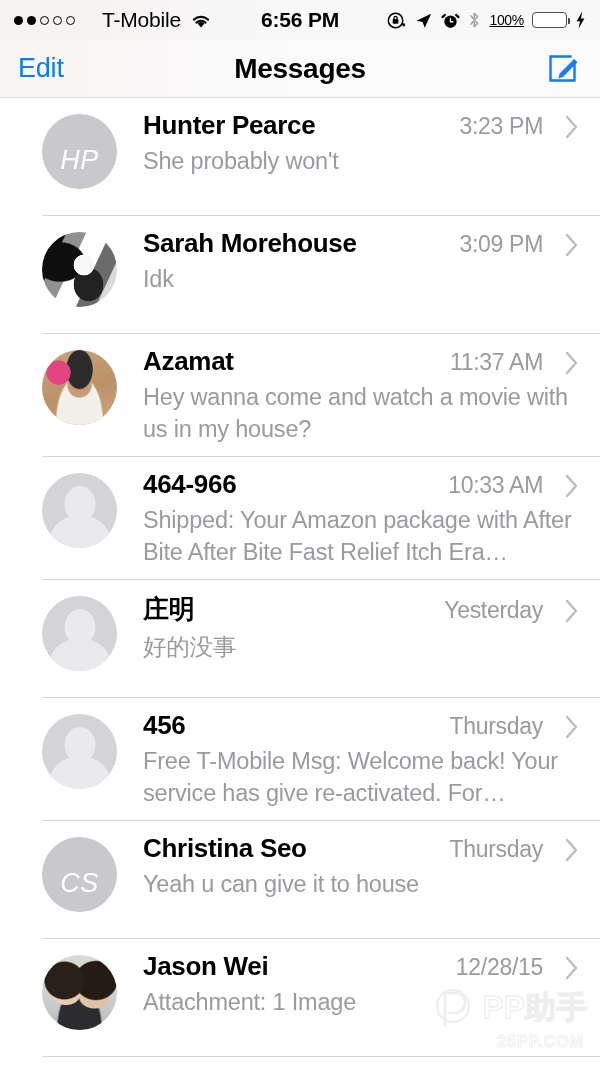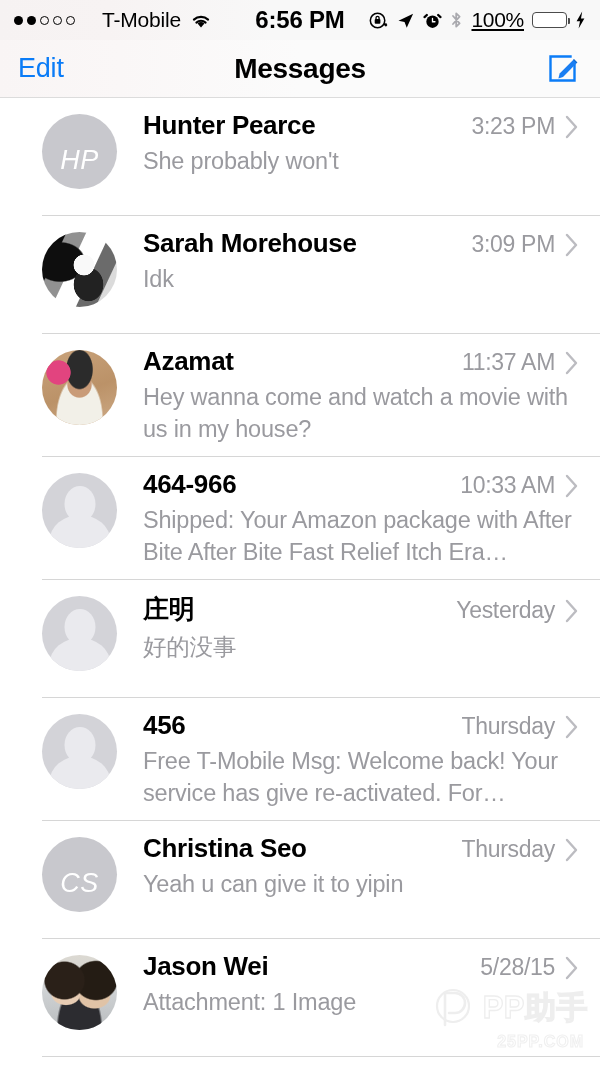--- a/index.html
+++ b/index.html
@@ -26,26 +26,26 @@
   .dot.filled{ background:#000; }
   .dot.empty{ background:transparent; border:1.4px solid #000; }
   .carrier{ font-size:21px; letter-spacing:-0.2px;margin-left:20px; }
   .wifi{ margin-left:2px; display:block; }
 
   .sb-center{
     position:absolute; left:0; right:0; top:0; bottom:0;
     display:flex; align-items:center; justify-content:center;
     pointer-events:none;
   }
-  .clock{ font-size:24px; font-weight:600; letter-spacing:-0.2px; }
+  .clock{ font-size:21px; font-weight:600; letter-spacing:-0.2px; }
 
   .sb-right{
     margin-left:auto; display:flex; align-items:center; gap:8px;
   }
-  .batt-pct{ font-size:21px; letter-spacing:-0.3px;text-decoration:underline; }
+  .batt-pct{ font-size:14px; letter-spacing:-0.3px;text-decoration:underline; }
   .batt{
     position:relative; width:35px; height:16px;
     border:1.5px solid #4b4b4b; border-radius:4px;
     padding:1.5px; background:#fff;
   }
   .batt-fill{ height:100%; background:#4cd964; border-radius:1.5px; }
   .batt-cap{
     position:absolute; right:-4px; top:5px;
     width:2.5px; height:6px; background:#4b4b4b; border-radius:0 1px 1px 0;
   }
@@ -151,21 +151,21 @@
   }
   .conv-top{
     display:flex; align-items:baseline; gap:8px;
   }
   .conv-name{
     font-size:26px; font-weight:bold; color:#000;
     letter-spacing:-0.3px; white-space:nowrap;
   }
   .conv-meta{
     margin-left:auto;
-    display:flex; align-items:center; gap:9px;
+    display:flex; align-items:center; gap:21px;
     flex:0 0 auto;
   }
   .conv-time{
     font-size:23px; color:#9a9a9f; letter-spacing:-0.3px; white-space:nowrap;
   }
   .chev{ display:block; }
   .conv-preview{
     margin-top:4px;
     font-size:23.5px; line-height:32px; color:#9a9a9f;
     letter-spacing:-0.2px;
@@ -380,34 +380,34 @@
     <div class="conv-body">
       <div class="conv-top">
         <span class="conv-name">Christina Seo</span>
         <span class="conv-meta">
           <span class="conv-time">Thursday</span>
           <svg class="chev" width="16" height="26" viewBox="0 0 16 26">
             <path d="M3 3 L12 13 L3 23" fill="none" stroke="#bcbcc1" stroke-width="2.4" stroke-linecap="round" stroke-linejoin="round"></path>
           </svg>
         </span>
       </div>
-      <div class="conv-preview one">Yeah u can give it to yipin</div>
+      <div class="conv-preview one">Yeah u can give it to house</div>
     </div>
     <span class="sep"></span>
   </div>
 
   <div class="conv-row">
     <div class="avatar">
       <span class="ph ph-jason"></span>
     </div>
     <div class="conv-body">
       <div class="conv-top">
         <span class="conv-name">Jason Wei</span>
         <span class="conv-meta">
-          <span class="conv-time">5/28/15</span>
+          <span class="conv-time">12/28/15</span>
           <svg class="chev" width="16" height="26" viewBox="0 0 16 26">
             <path d="M3 3 L12 13 L3 23" fill="none" stroke="#bcbcc1" stroke-width="2.4" stroke-linecap="round" stroke-linejoin="round"></path>
           </svg>
         </span>
       </div>
       <div class="conv-preview one">Attachment: 1 Image</div>
     </div>
 
     <div class="watermark">
       <svg width="48" height="48" viewBox="0 0 48 48">

